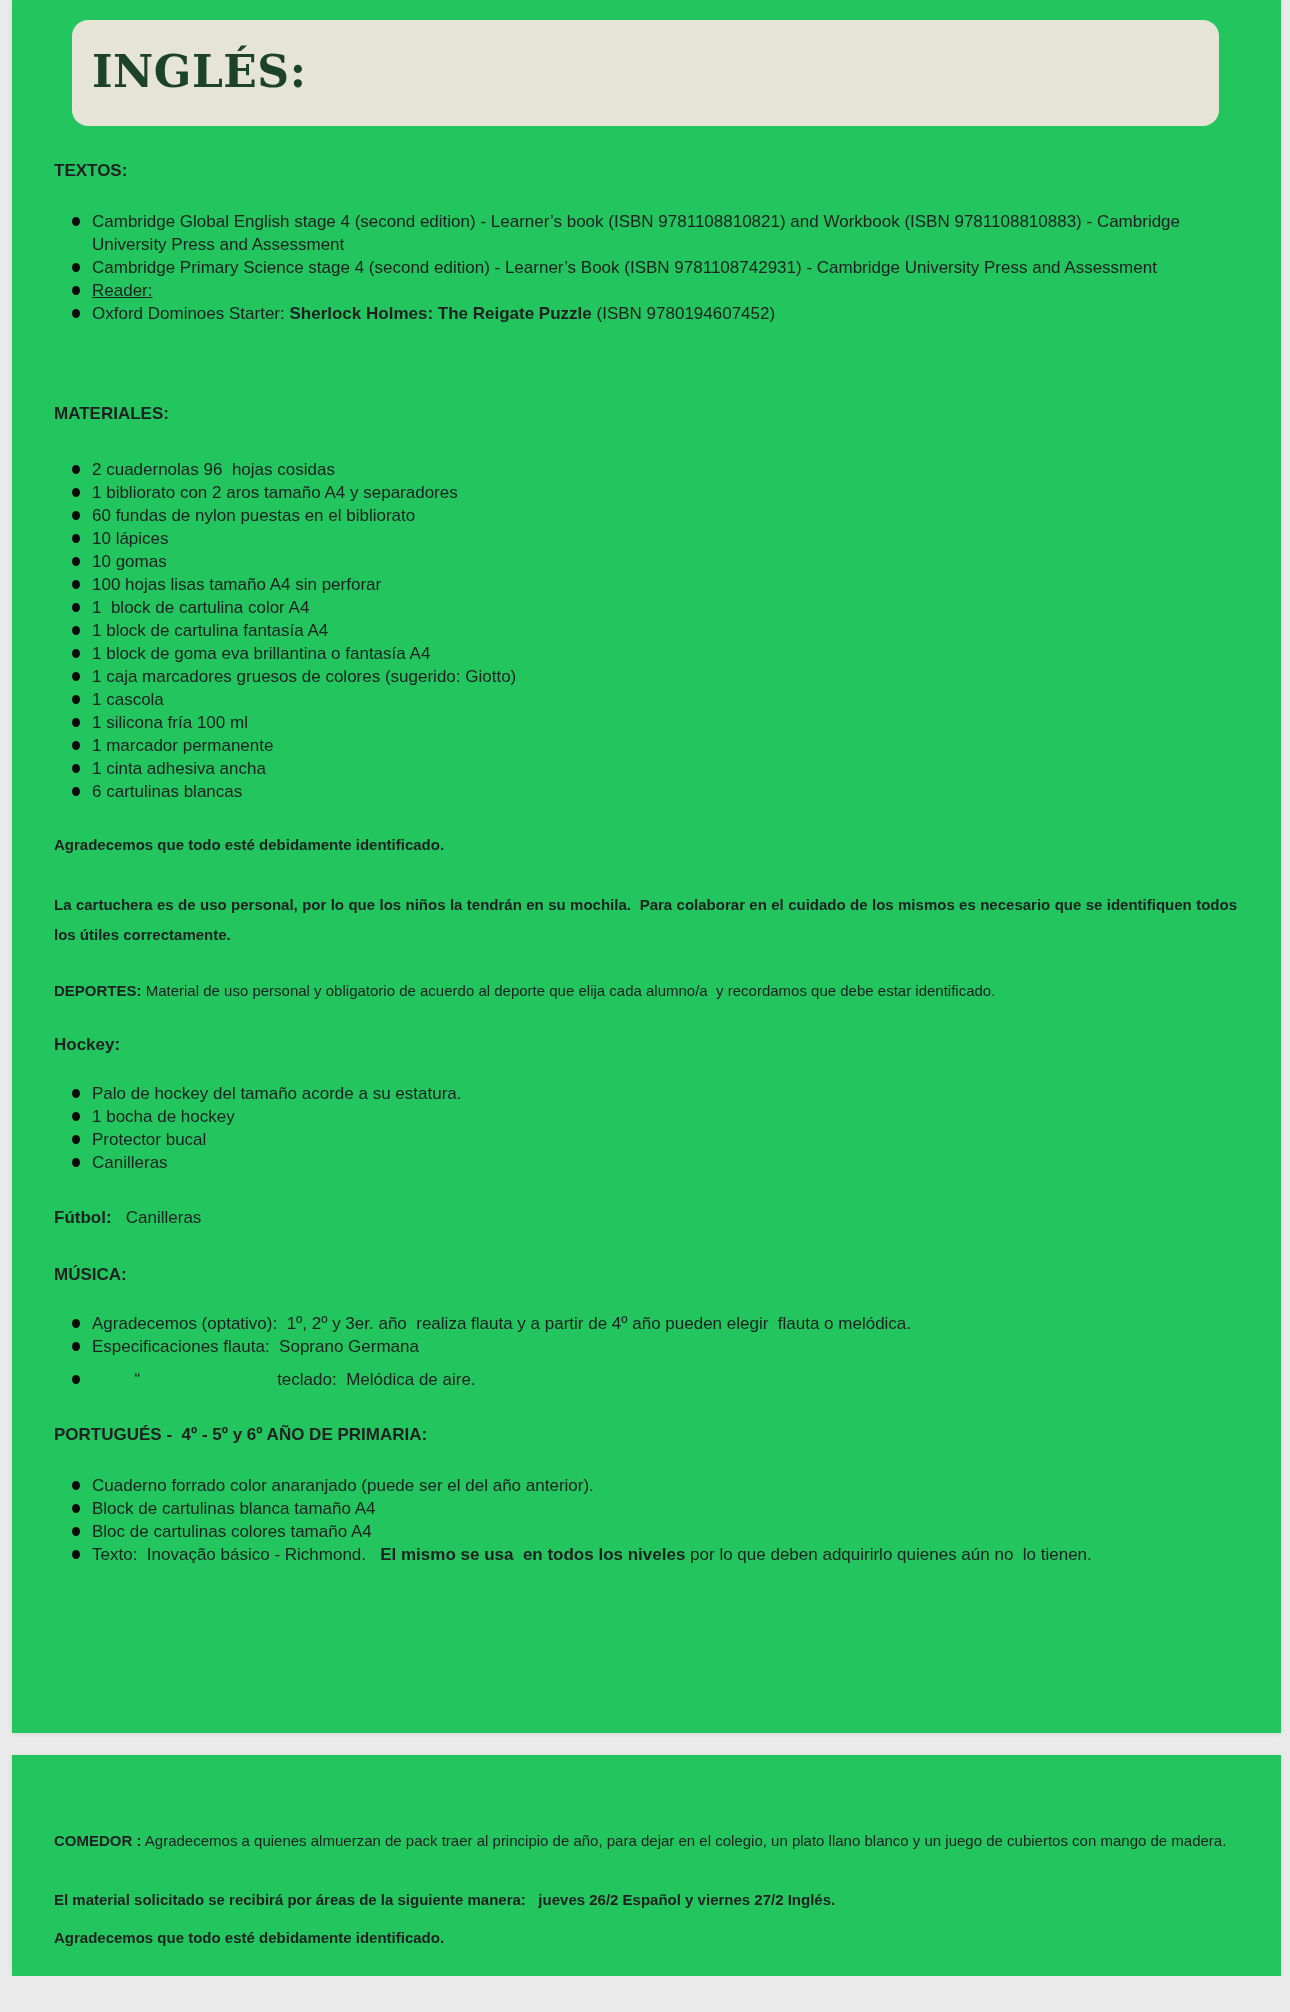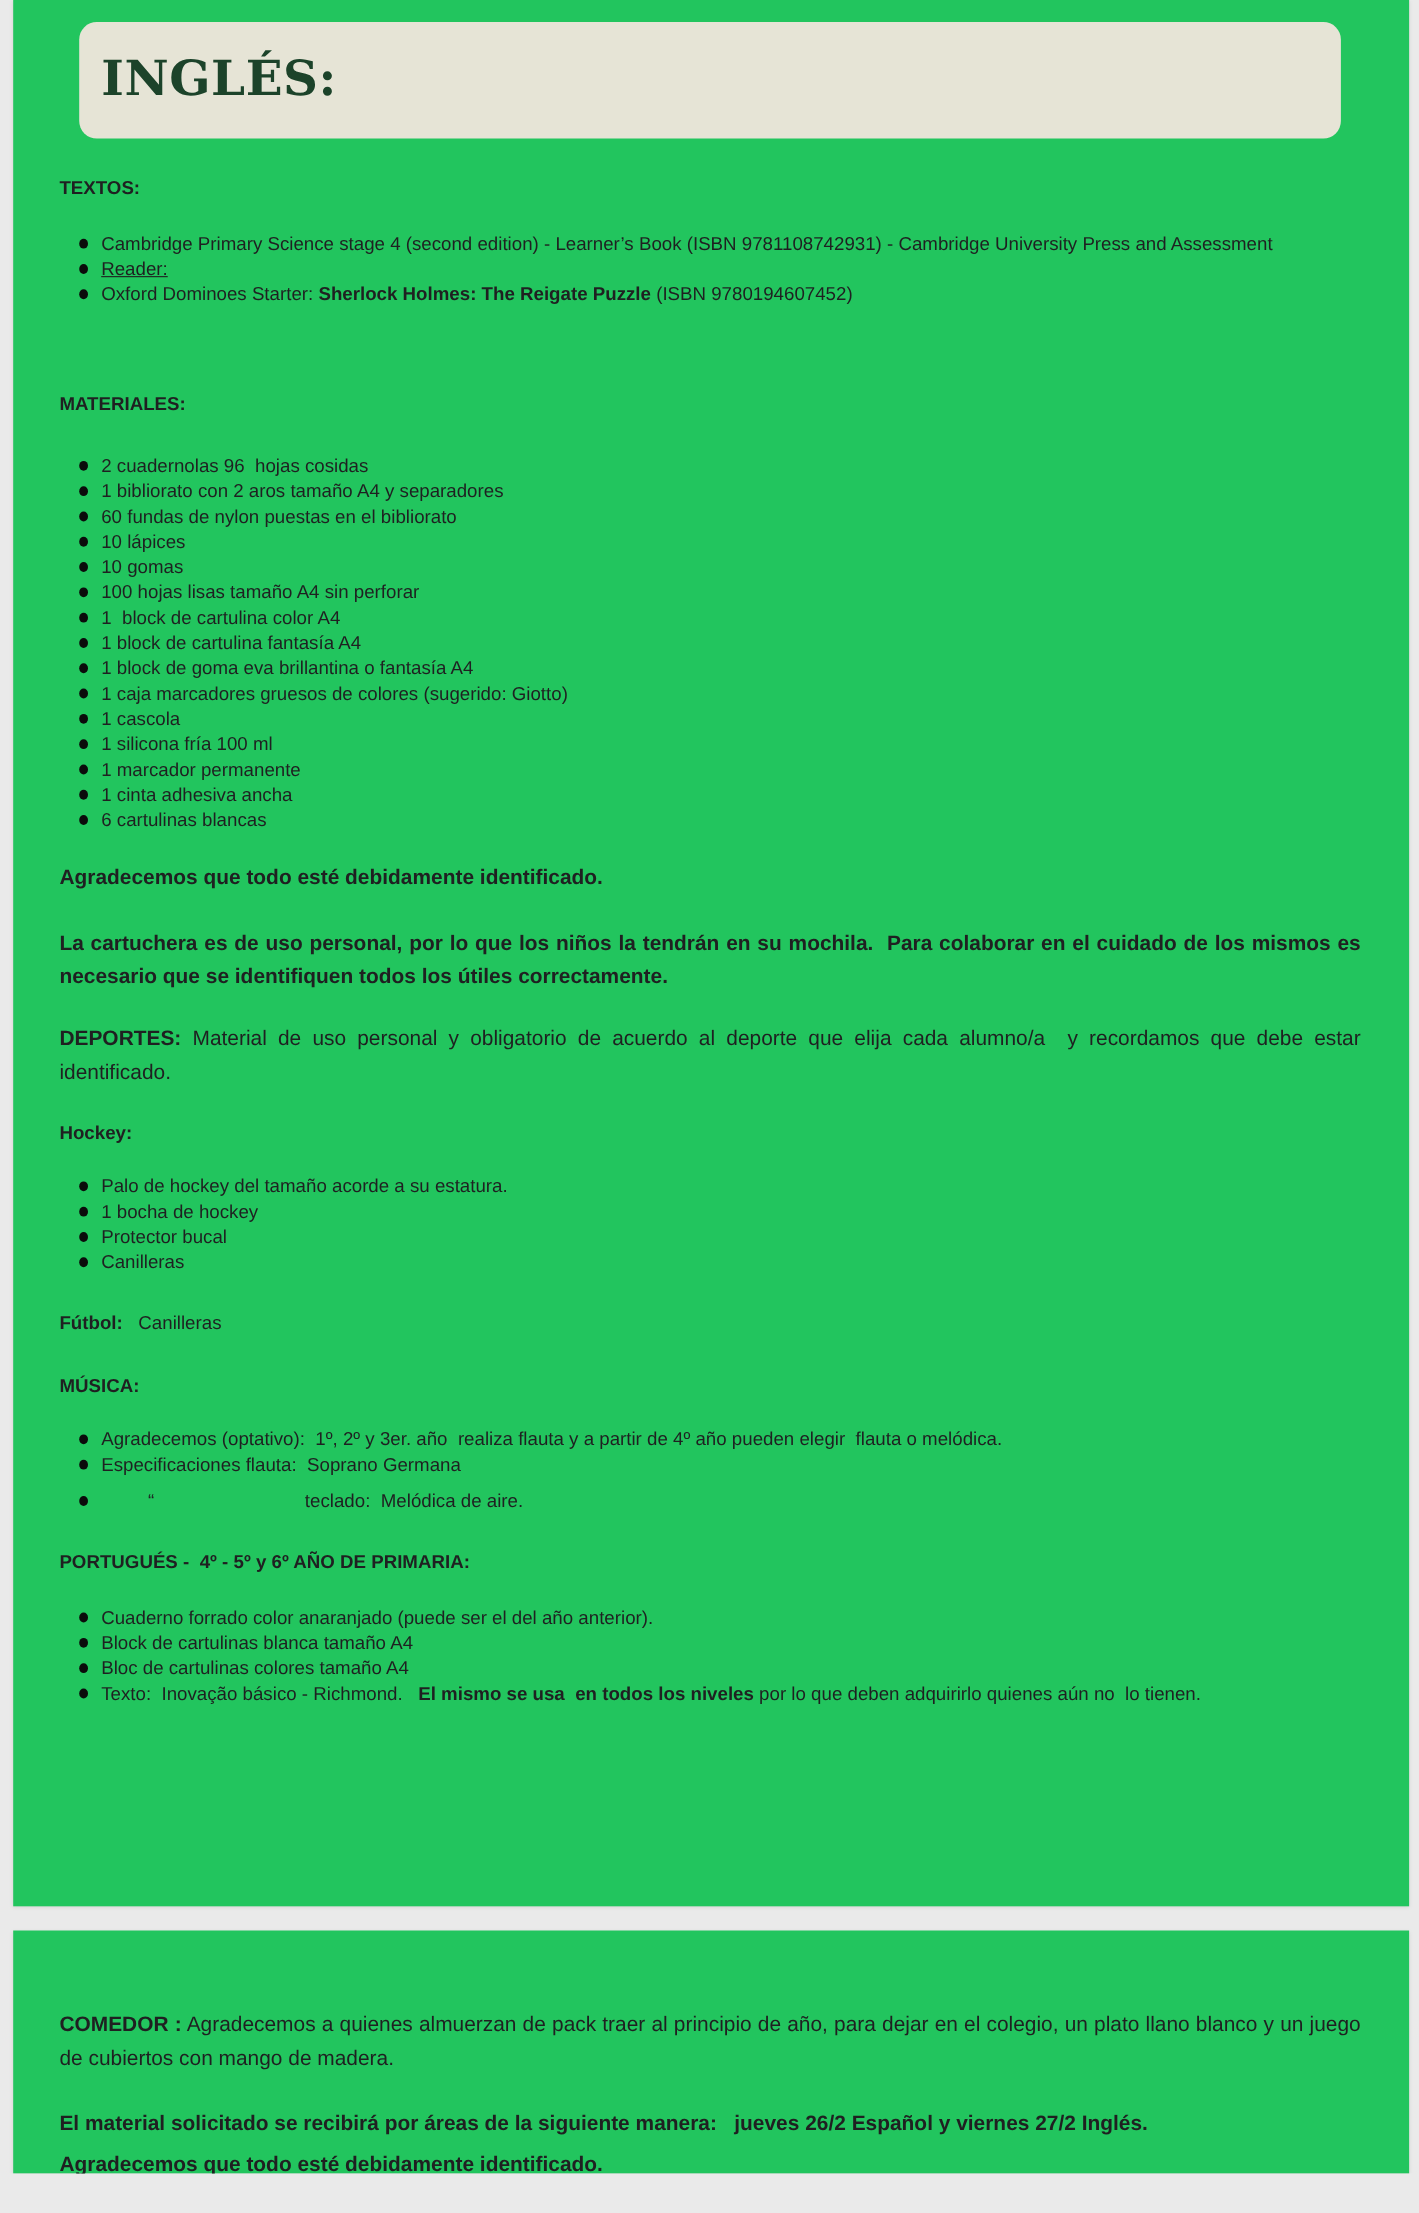--- a/index.html
+++ b/index.html
@@ -63,21 +63,21 @@
     position:absolute;
     left:0;
     top:7px;
     width:8px;
     height:9px;
     border-radius:50%;
     background:#0b0b0b;
   }
   .t{white-space:pre-wrap;}
   .u{text-decoration:underline;}
-  p{margin:0;font-size:19px;}
+  p{margin:0;font-size:15px;}
   .bold-note{font-weight:700;line-height:23px;white-space:pre-wrap;}
   .para{line-height:31px;text-align:justify;}
   .para-bold{font-weight:700;}
   .lbl{font-weight:700;}
   
   .mt-textos-h{margin-top:34px;}
   .mt-textos-l{margin-top:28px;}
   .mt-mat-h{margin-top:78px;}
   .mt-mat-l{margin-top:33px;}
   .mt-agra{margin-top:30px;}
@@ -100,20 +100,21 @@
 <div>
 
   <div class="page page1">
 
     <div class="band">
       <div class="band-title">INGLÉS:</div>
     </div>
 
     <h3 class="sec mt-textos-h">TEXTOS:</h3>
     <ul class="list mt-textos-l">
+      <li><span class="t">Cambridge Global English stage 4 (second edition) - Learner’s book (ISBN 9781108810821) and Workbook (ISBN 9781108810883) - Cambridge University Press and Assessment</span></li>
       <li><span class="t">Cambridge Primary Science stage 4 (second edition) - Learner’s Book (ISBN 9781108742931) - Cambridge University Press and Assessment</span></li>
       <li><span class="t u">Reader:</span></li>
       <li><span class="t">Oxford Dominoes Starter: </span><b class="t">Sherlock Holmes: The Reigate Puzzle</b><span class="t"> (ISBN 9780194607452)</span></li>
     </ul>
 
     <h3 class="sec mt-mat-h">MATERIALES:</h3>
     <ul class="list mt-mat-l">
       <li><span class="t">2 cuadernolas 96  hojas cosidas</span></li>
       <li><span class="t">1 bibliorato con 2 aros tamaño A4 y separadores</span></li>
       <li><span class="t">60 fundas de nylon puestas en el bibliorato</span></li>

